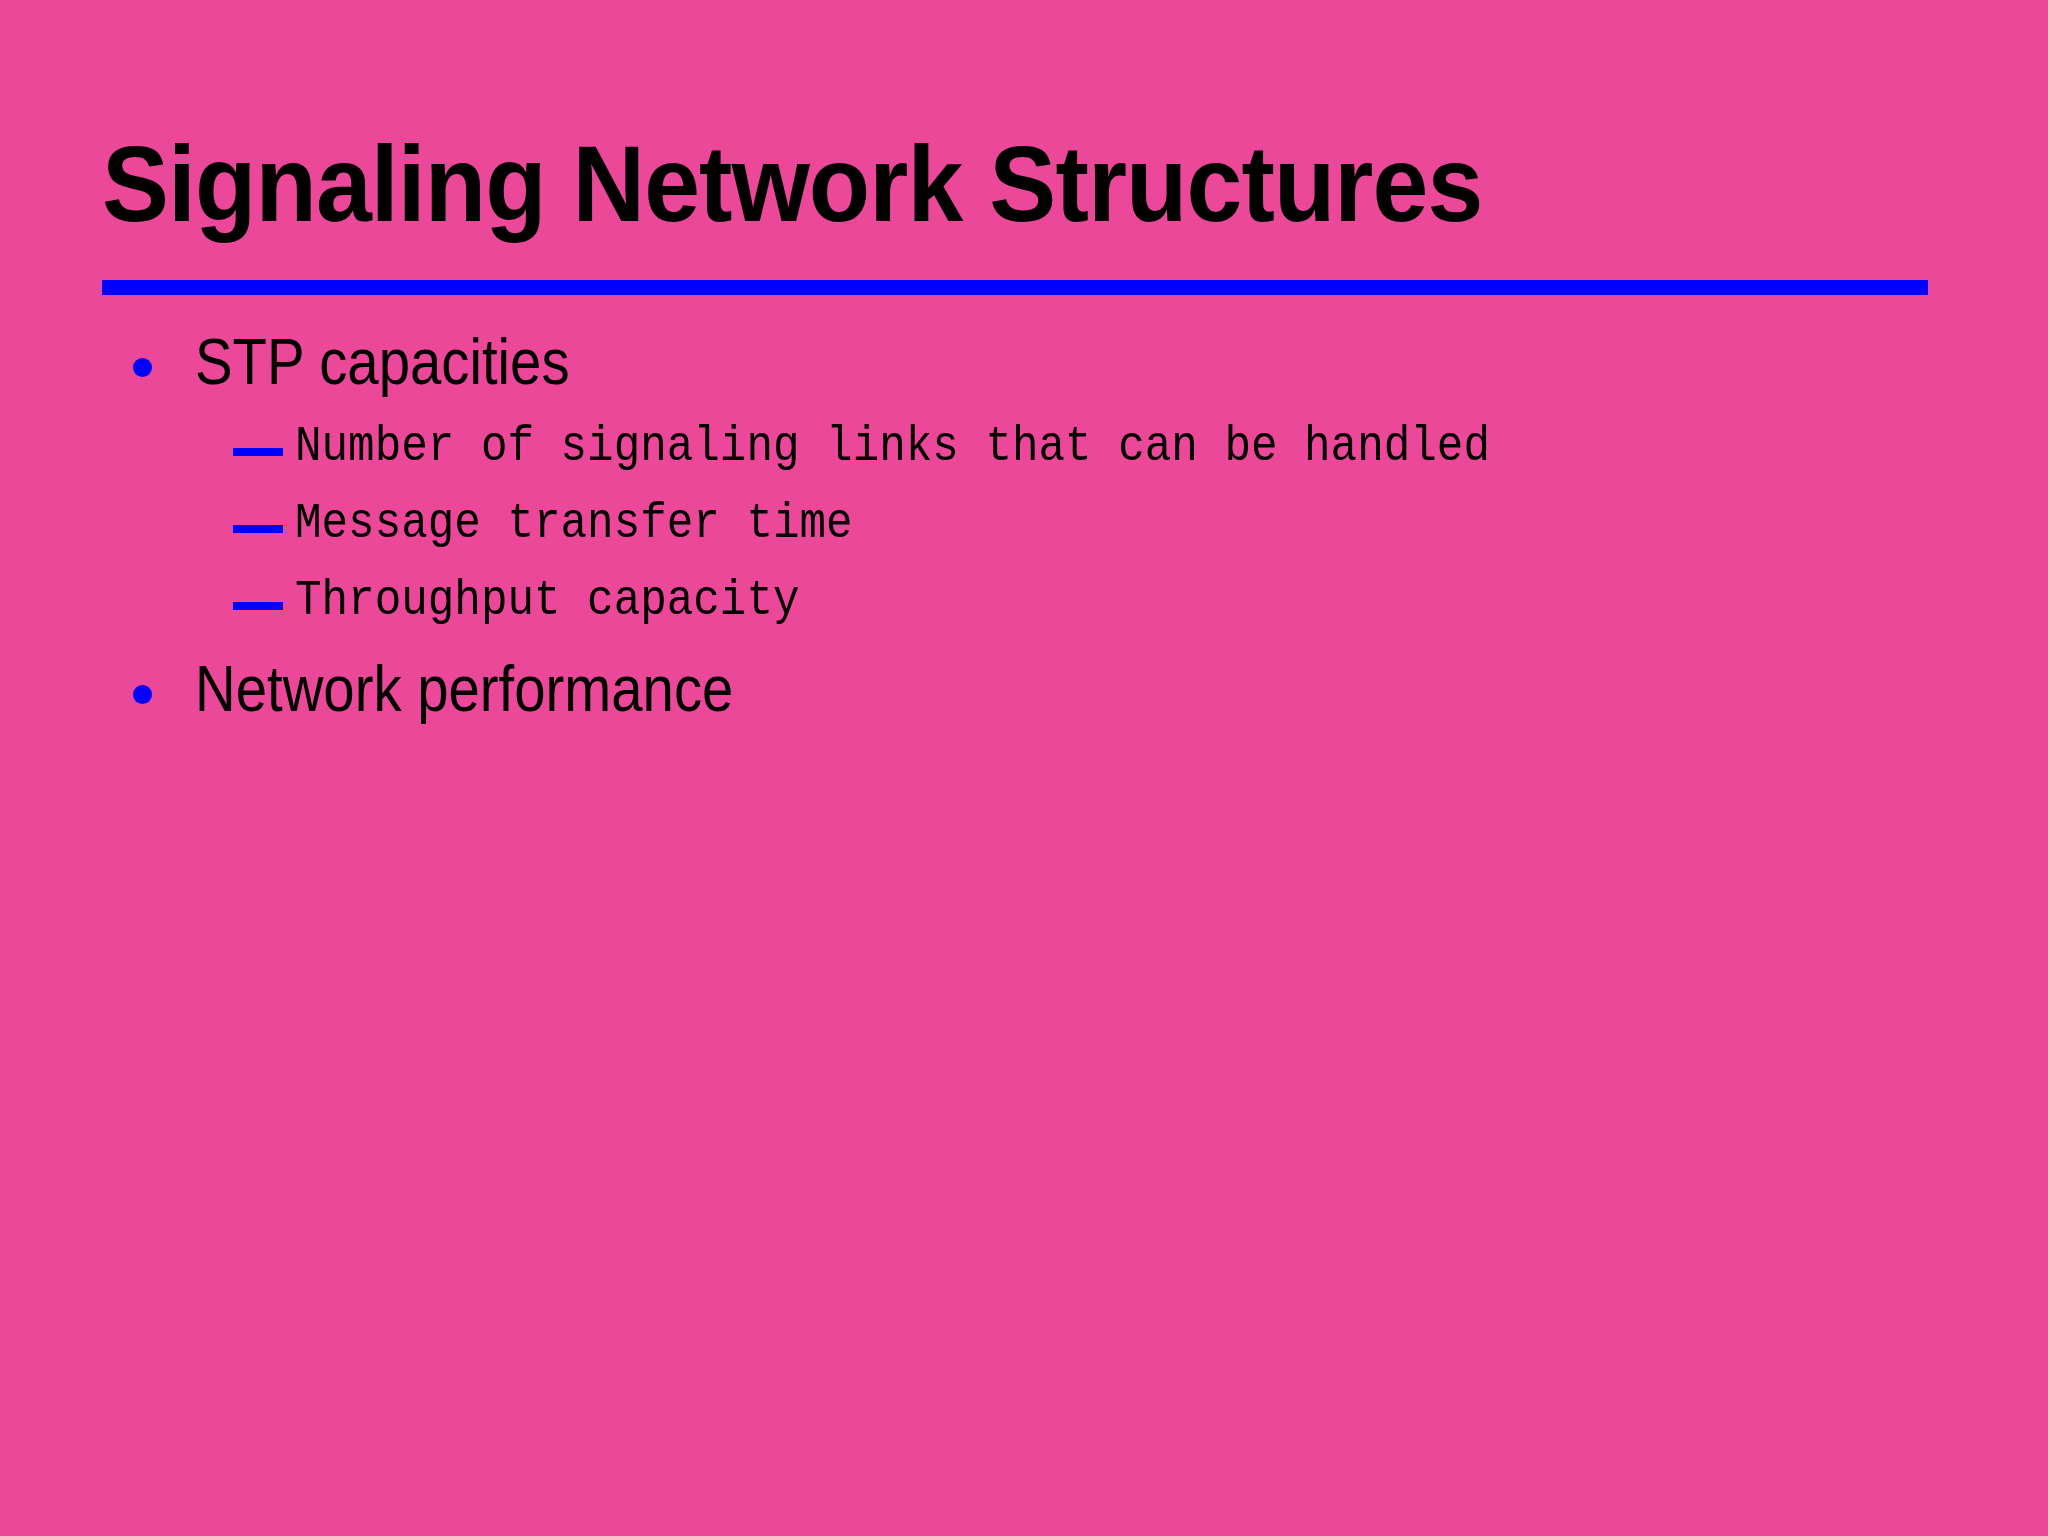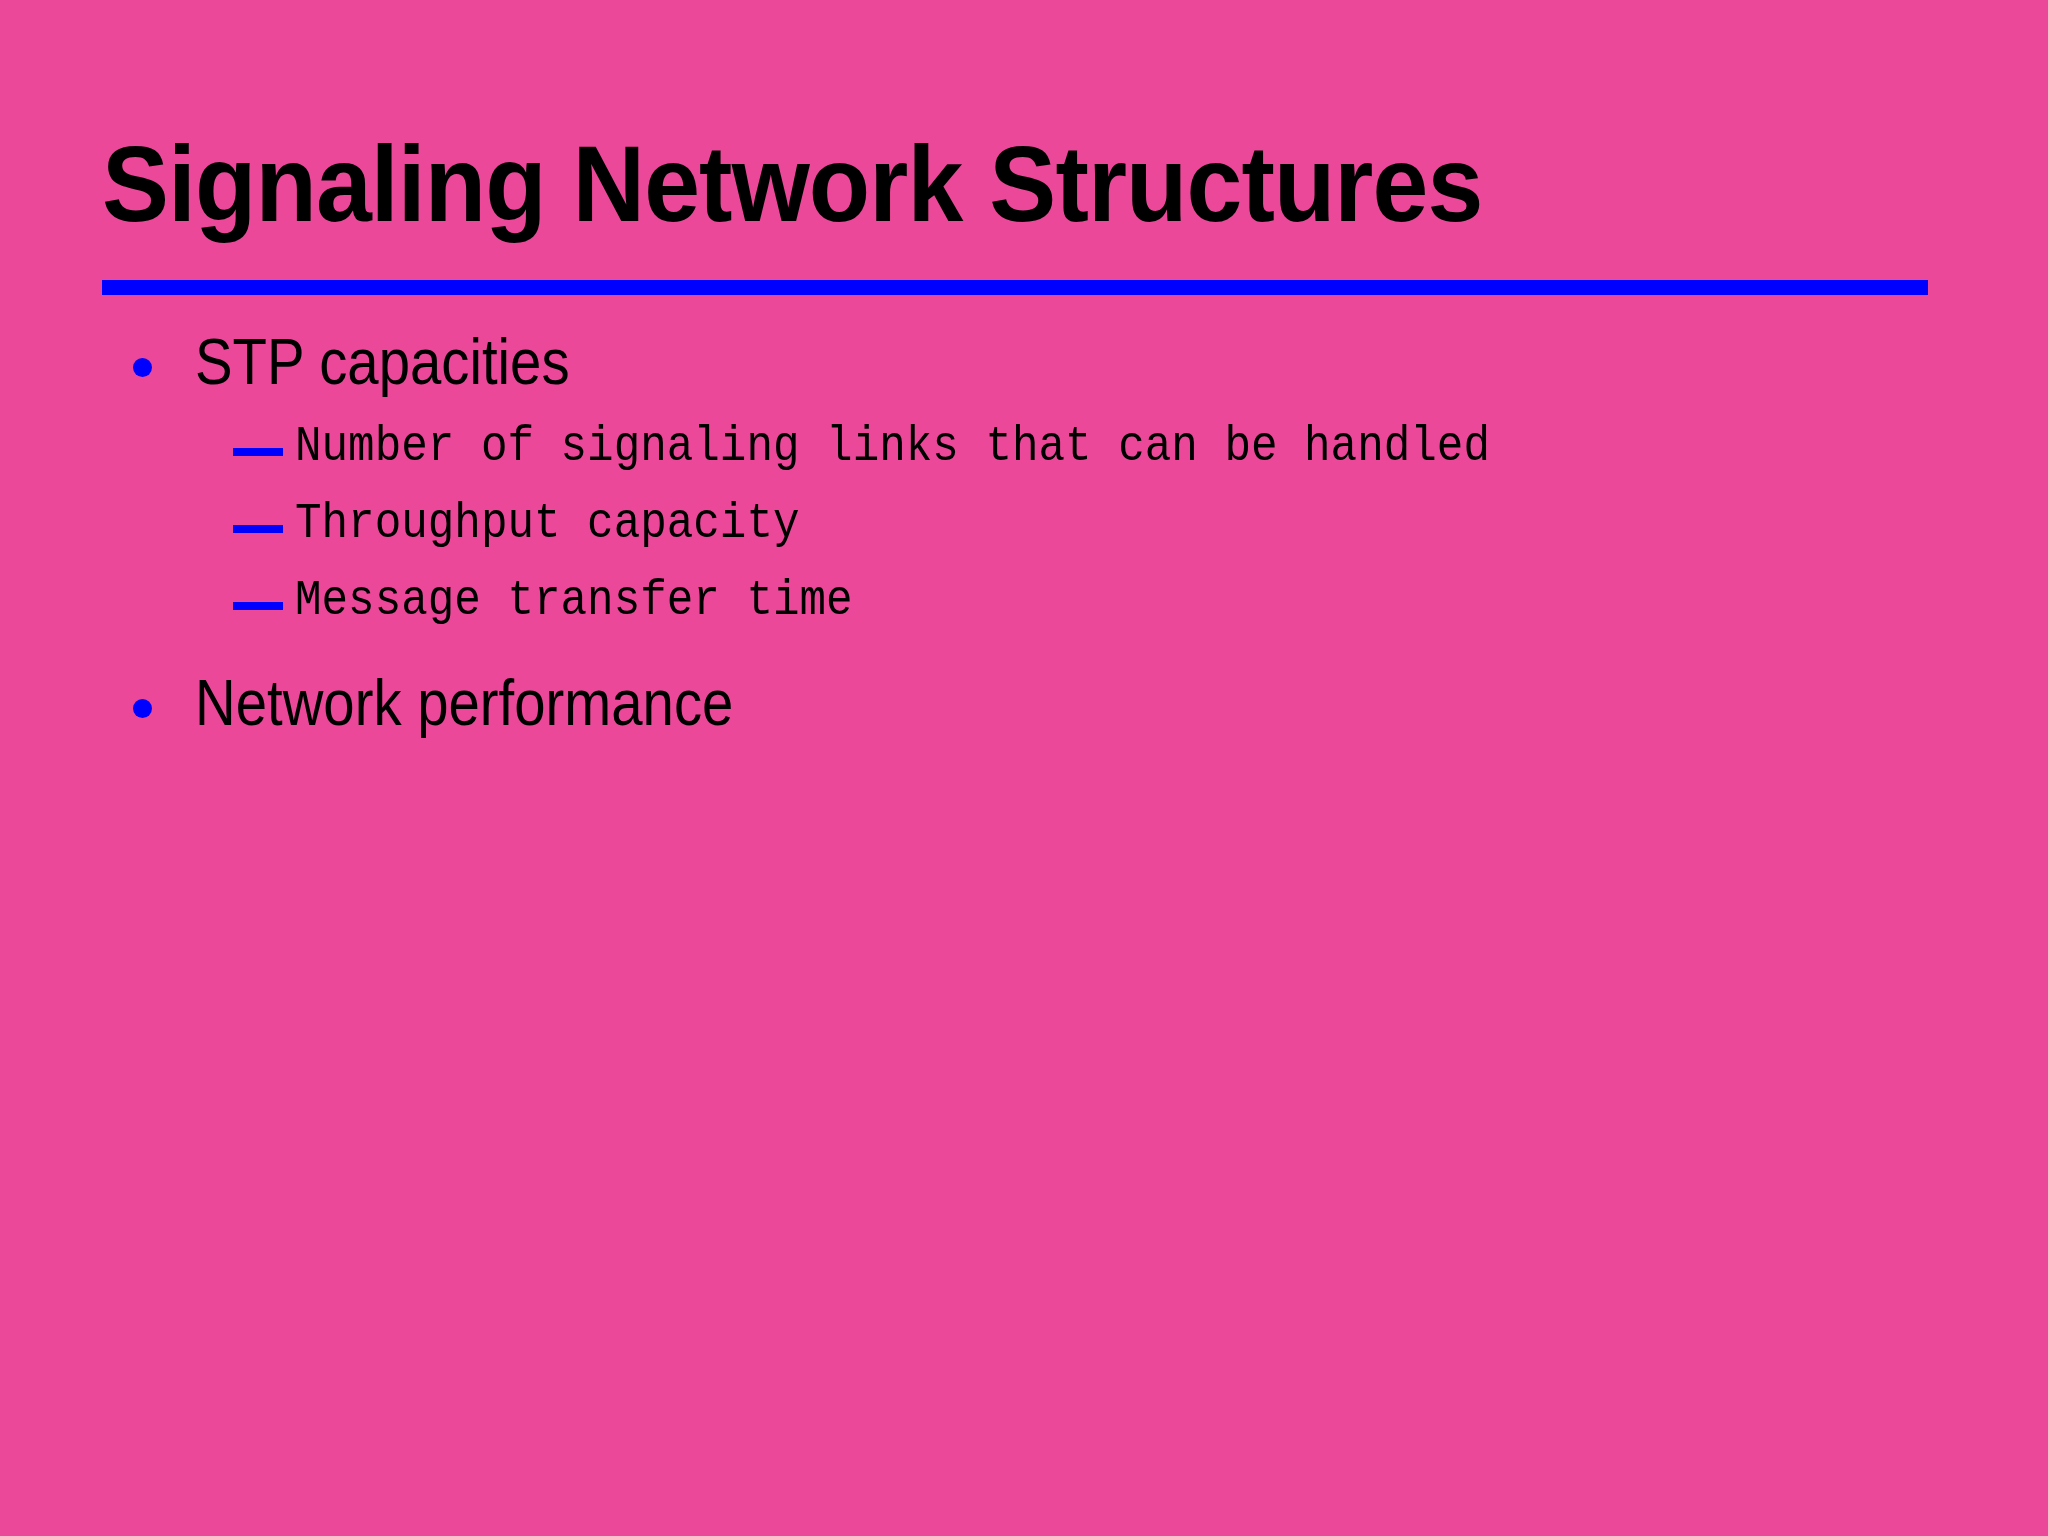--- a/index.html
+++ b/index.html
@@ -119,21 +119,21 @@
     font-size: 50px;
     line-height: 1.30;
     font-weight: 400;
     color: #000000;
     transform: scaleX(0.885);
     transform-origin: left top;
     max-width: 1800px;
   }
 
   
-  .lvl1.gap-before { margin-top: 30px; }
+  .lvl1.gap-before { margin-top: 16px; }
   .lvl2-group { margin-top: 6px; margin-bottom: 10px; }
   .lvl2.wrap > .lvl2-text { white-space: normal; width: 1620px; }
 </style>
 </head>
 <body>
 
 <div class="slide">
 
   <div class="title-block">
     <h1 class="slide-title">Signaling Network Structures</h1>
@@ -147,25 +147,25 @@
         <span class="bullet-dot"></span>
         <span class="lvl1-text">STP capacities</span>
       </li>
       <ul class="lvl2-group">
         <li class="lvl2">
           <span class="bullet-dash"></span>
           <span class="lvl2-text">Number of signaling links that can be handled</span>
         </li>
         <li class="lvl2">
           <span class="bullet-dash"></span>
-          <span class="lvl2-text">Throughput capacity</span>
+          <span class="lvl2-text">Message transfer time</span>
         </li>
         <li class="lvl2">
           <span class="bullet-dash"></span>
-          <span class="lvl2-text">Message transfer time</span>
+          <span class="lvl2-text">Throughput capacity</span>
         </li>
       </ul>
 
       <li class="lvl1 gap-before">
         <span class="bullet-dot"></span>
         <span class="lvl1-text">Network performance</span>
       </li>
       <ul class="lvl2-group">
       </ul>
 

